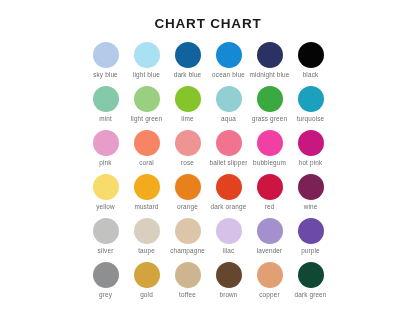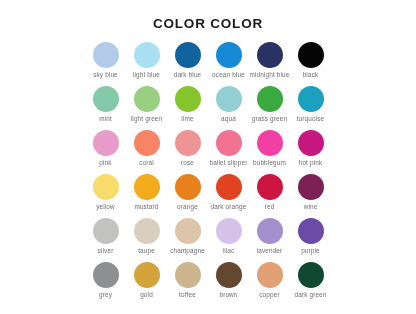--- a/index.html
+++ b/index.html
@@ -63,21 +63,21 @@
     white-space: nowrap;
     text-align: center;
     line-height: 1;
   }
 </style>
 </head>
 <body>
 
 <div id="chart-root">
 
-  <h1 id="chart-title">COLOR COLOR</h1>
+  <h1 id="chart-title">CHART CHART</h1>
 
   <div id="swatch-grid">
       <div class="swatch-cell">
         <span class="swatch-dot" style="background-color: rgb(179, 203, 232);"></span>
         <span class="swatch-label">sky blue</span>
       </div>
       <div class="swatch-cell">
         <span class="swatch-dot" style="background-color: rgb(169, 224, 242);"></span>
         <span class="swatch-label">light blue</span>
       </div>

